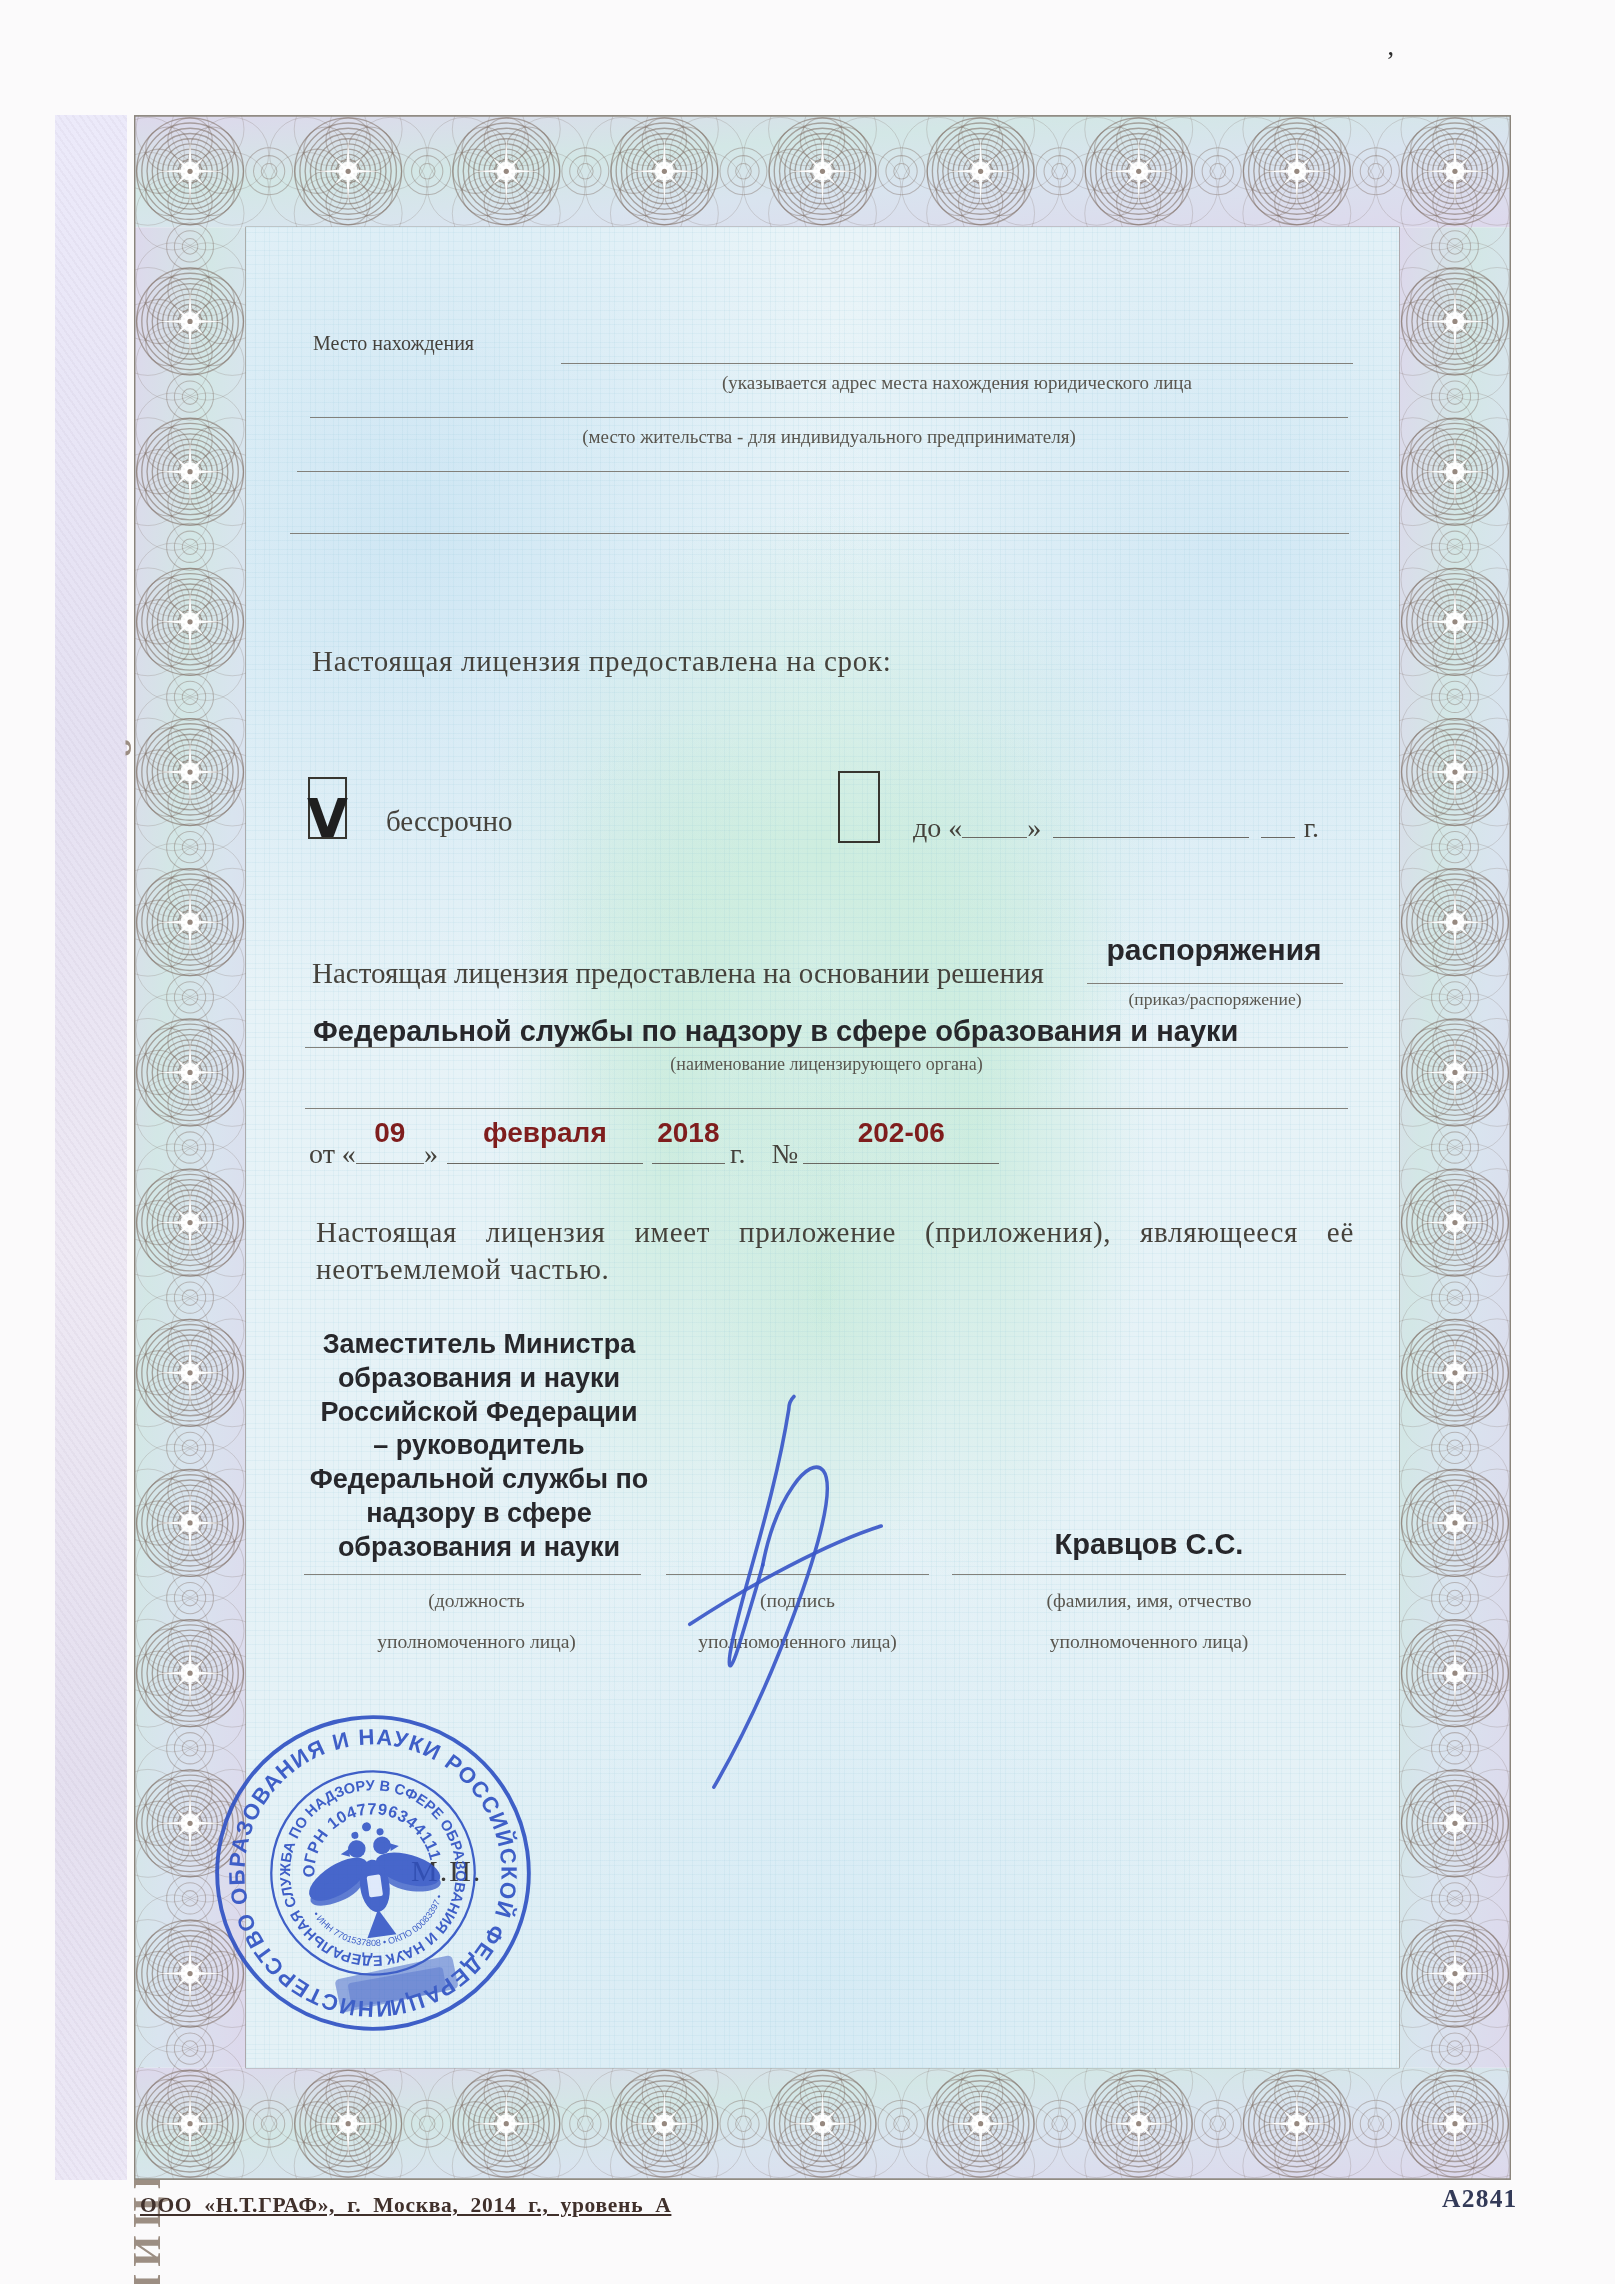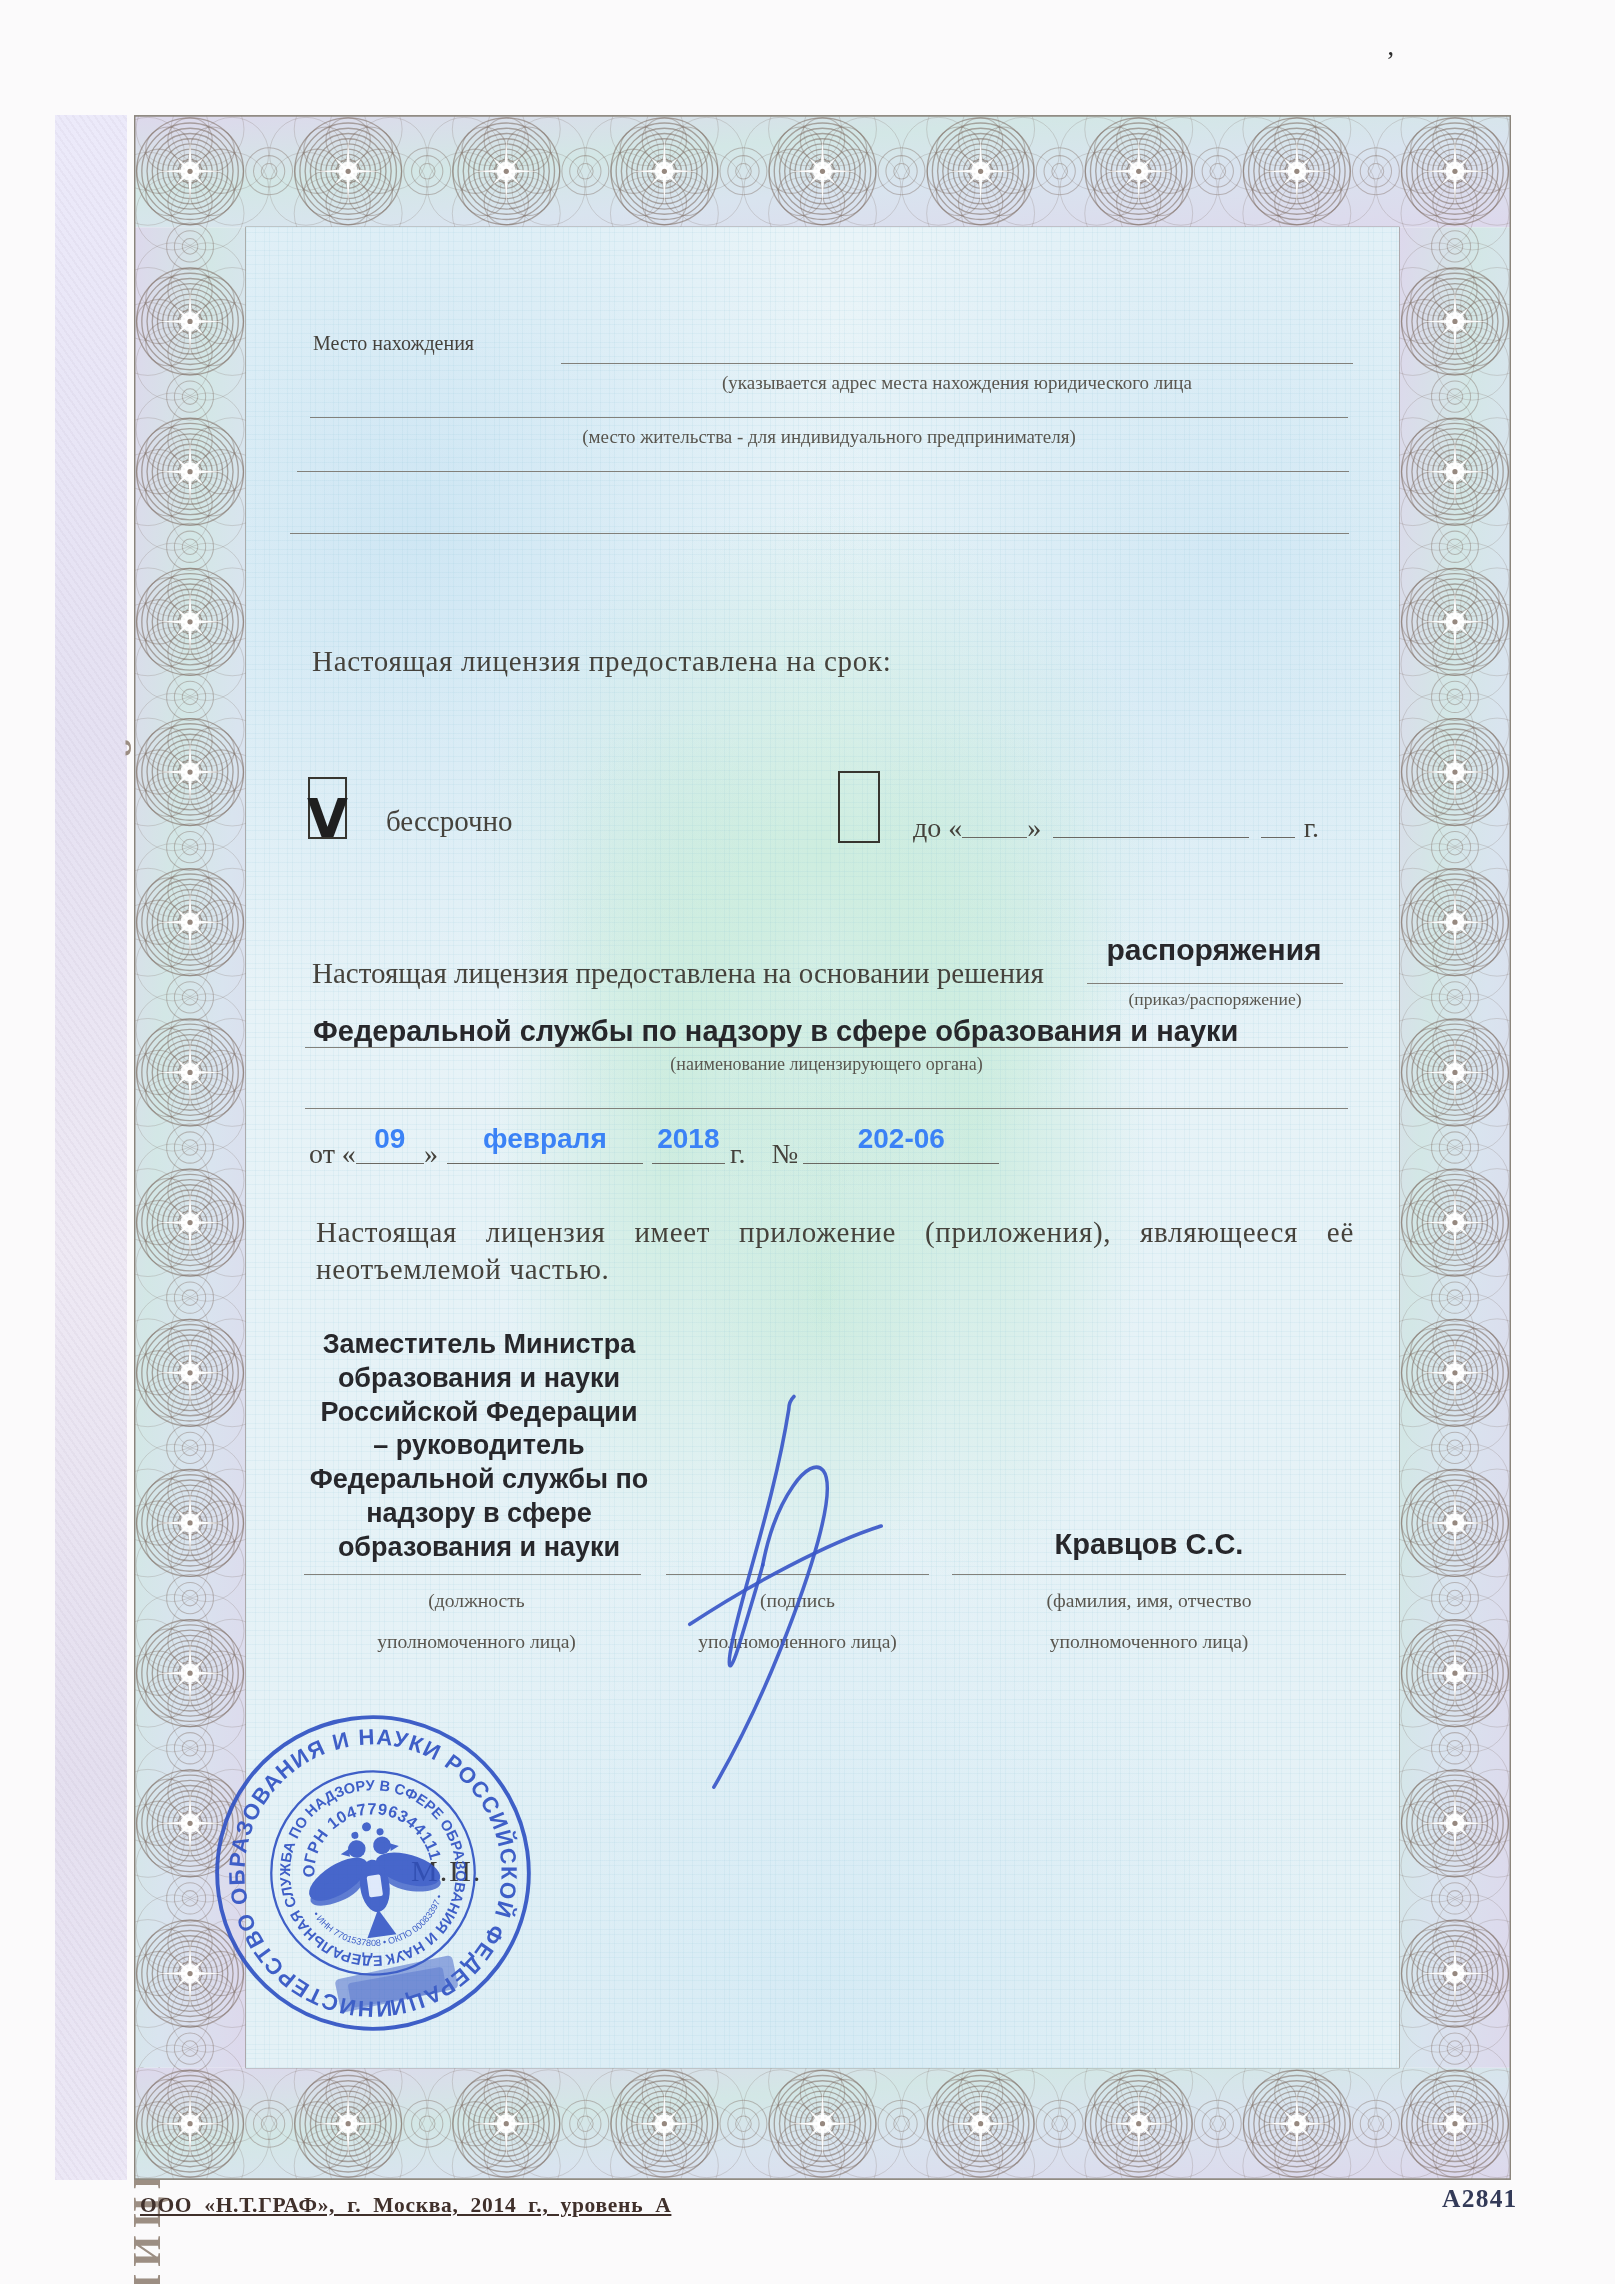--- a/index.html
+++ b/index.html
@@ -59,21 +59,21 @@
   .checkbox { position:absolute; border:2px solid #37352f; display:flex; align-items:flex-end; justify-content:center; }
   .checkmark { font-family:"DejaVu Sans","Liberation Sans",sans-serif; font-weight:700;
                font-size:53px; line-height:.92; color:#1f1f1f; transform:translateY(6.5px); }
 
   .until-row, .date-row { position:absolute; display:flex; align-items:flex-end; font-size:28px; color:#45423c; }
   .until-row > span[data-bind], .date-row > span[data-bind] { margin-bottom:0; }
   .blank { display:inline-block; border-bottom:1.3px solid #6a6862; margin:0 0 6.5px 0; }
   .dblank { display:flex; justify-content:center; align-items:flex-end;
             border-bottom:1.3px solid #6a6862; margin-bottom:6.5px; }
   .dblank .val { font-family:"Liberation Sans","DejaVu Sans",sans-serif; font-weight:700;
-                 font-size:28px; color:#3b82f6; padding-bottom:8px; }
+                 font-size:28px; color:#7f1d1d; padding-bottom:14px; }
   .gap8{width:5.2px;} .gap14{width:9px;} .gap18{width:11.7px;} .gap40{width:26px;}
 
   .pos-block { white-space:pre-line; text-align:center; line-height:1.25; }
   .justify { text-align:justify; }
 
   .mp { position:absolute; left:411px; top:1854px; width:78px;
         font-size:30px; letter-spacing:2px; color:#3c3b38; z-index:3; }
   #seal-svg { position:absolute; left:210px; top:1710px; z-index:4; opacity:.92; }
   #signature-svg { position:absolute; left:652px; top:1369px; z-index:3; }
 

